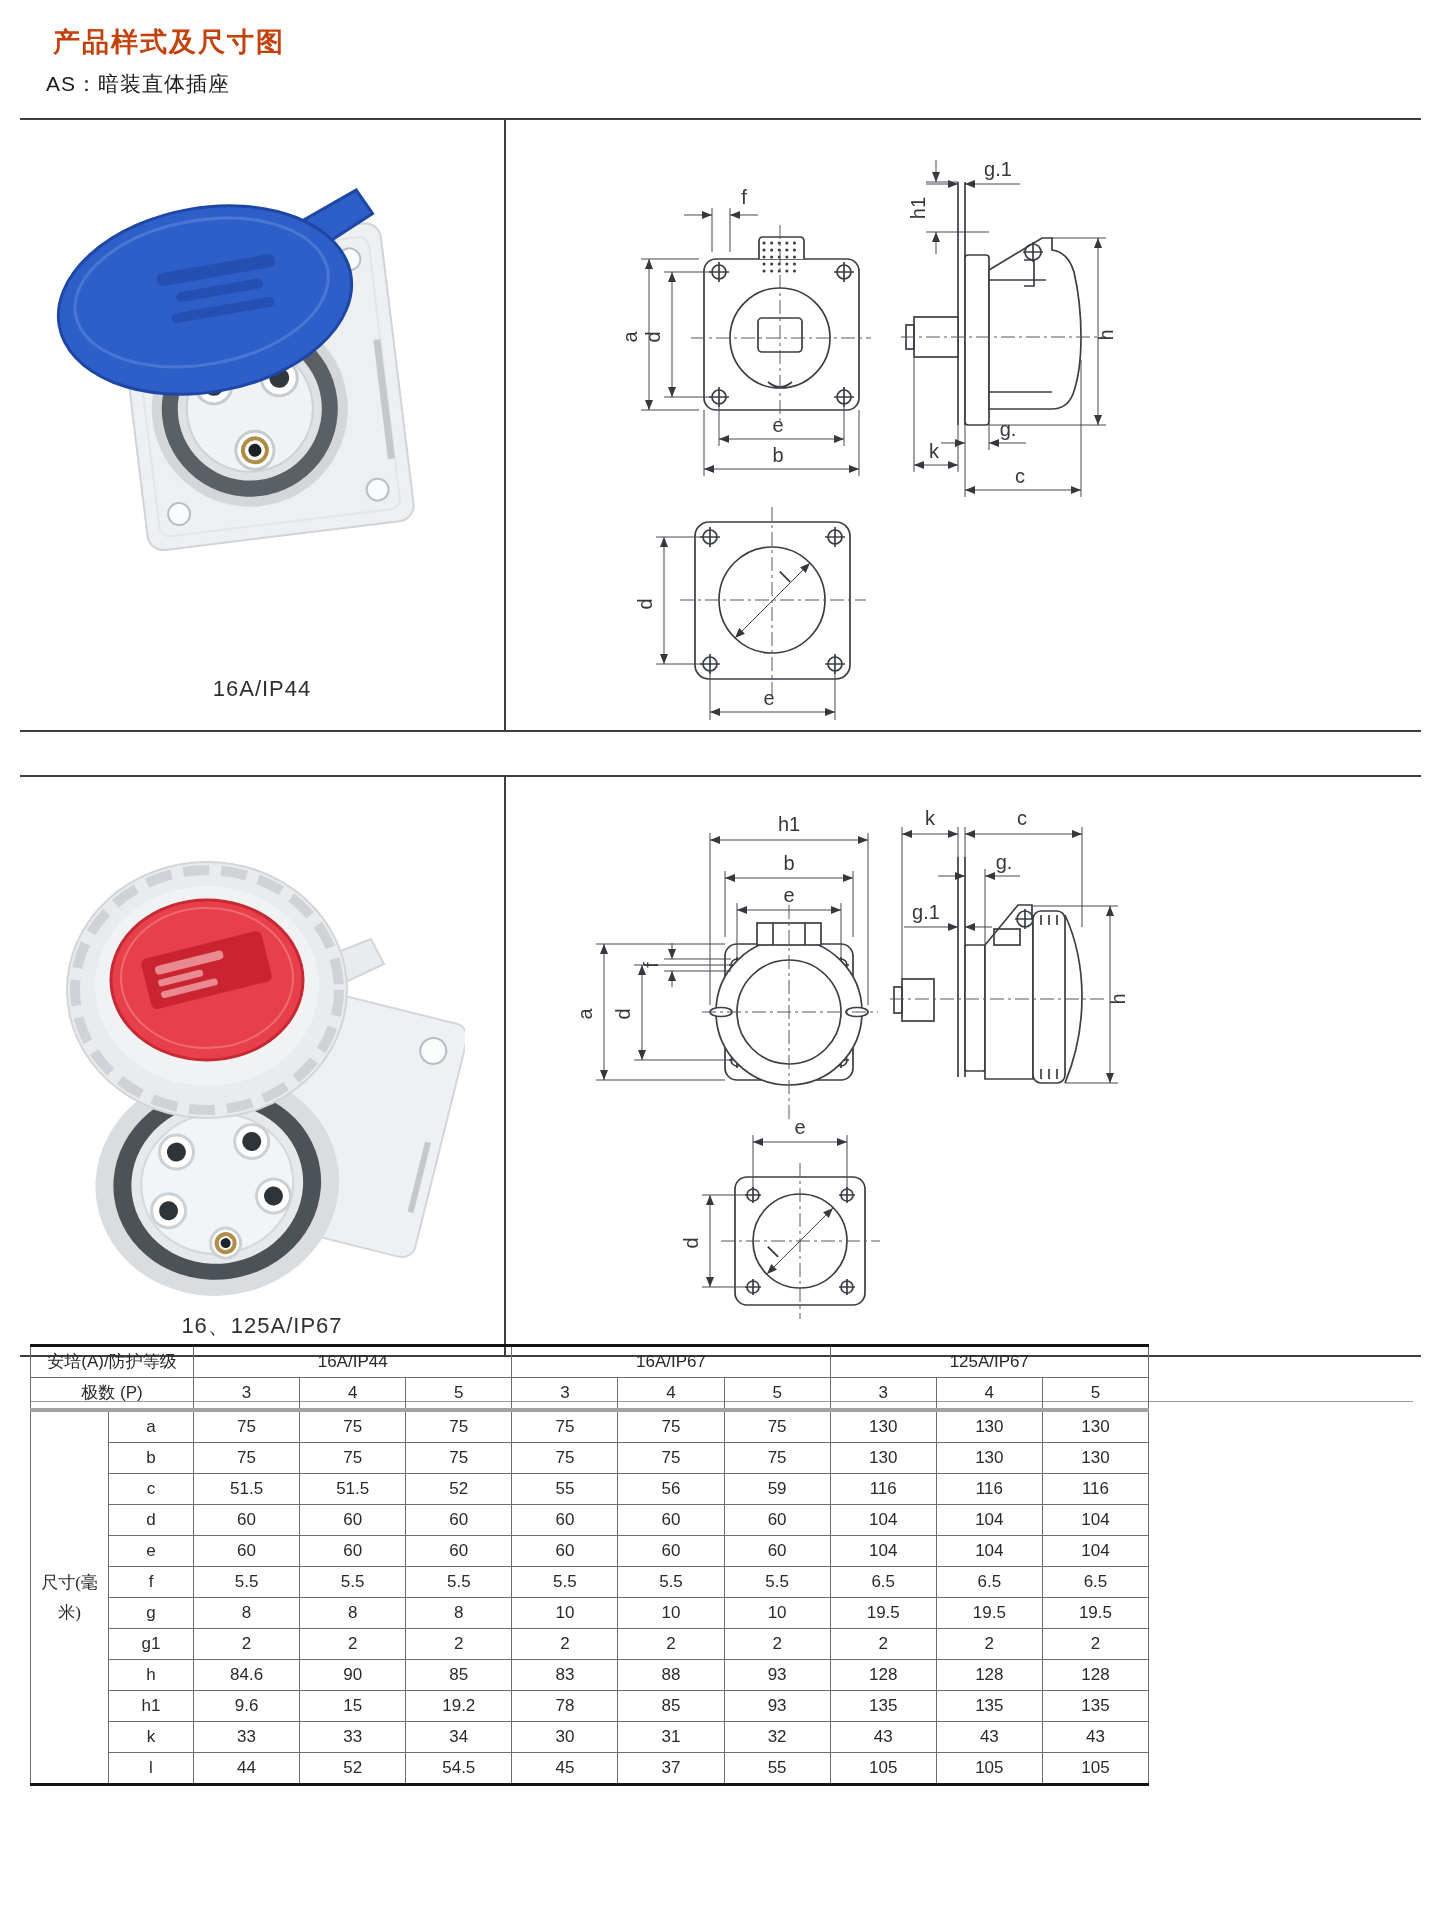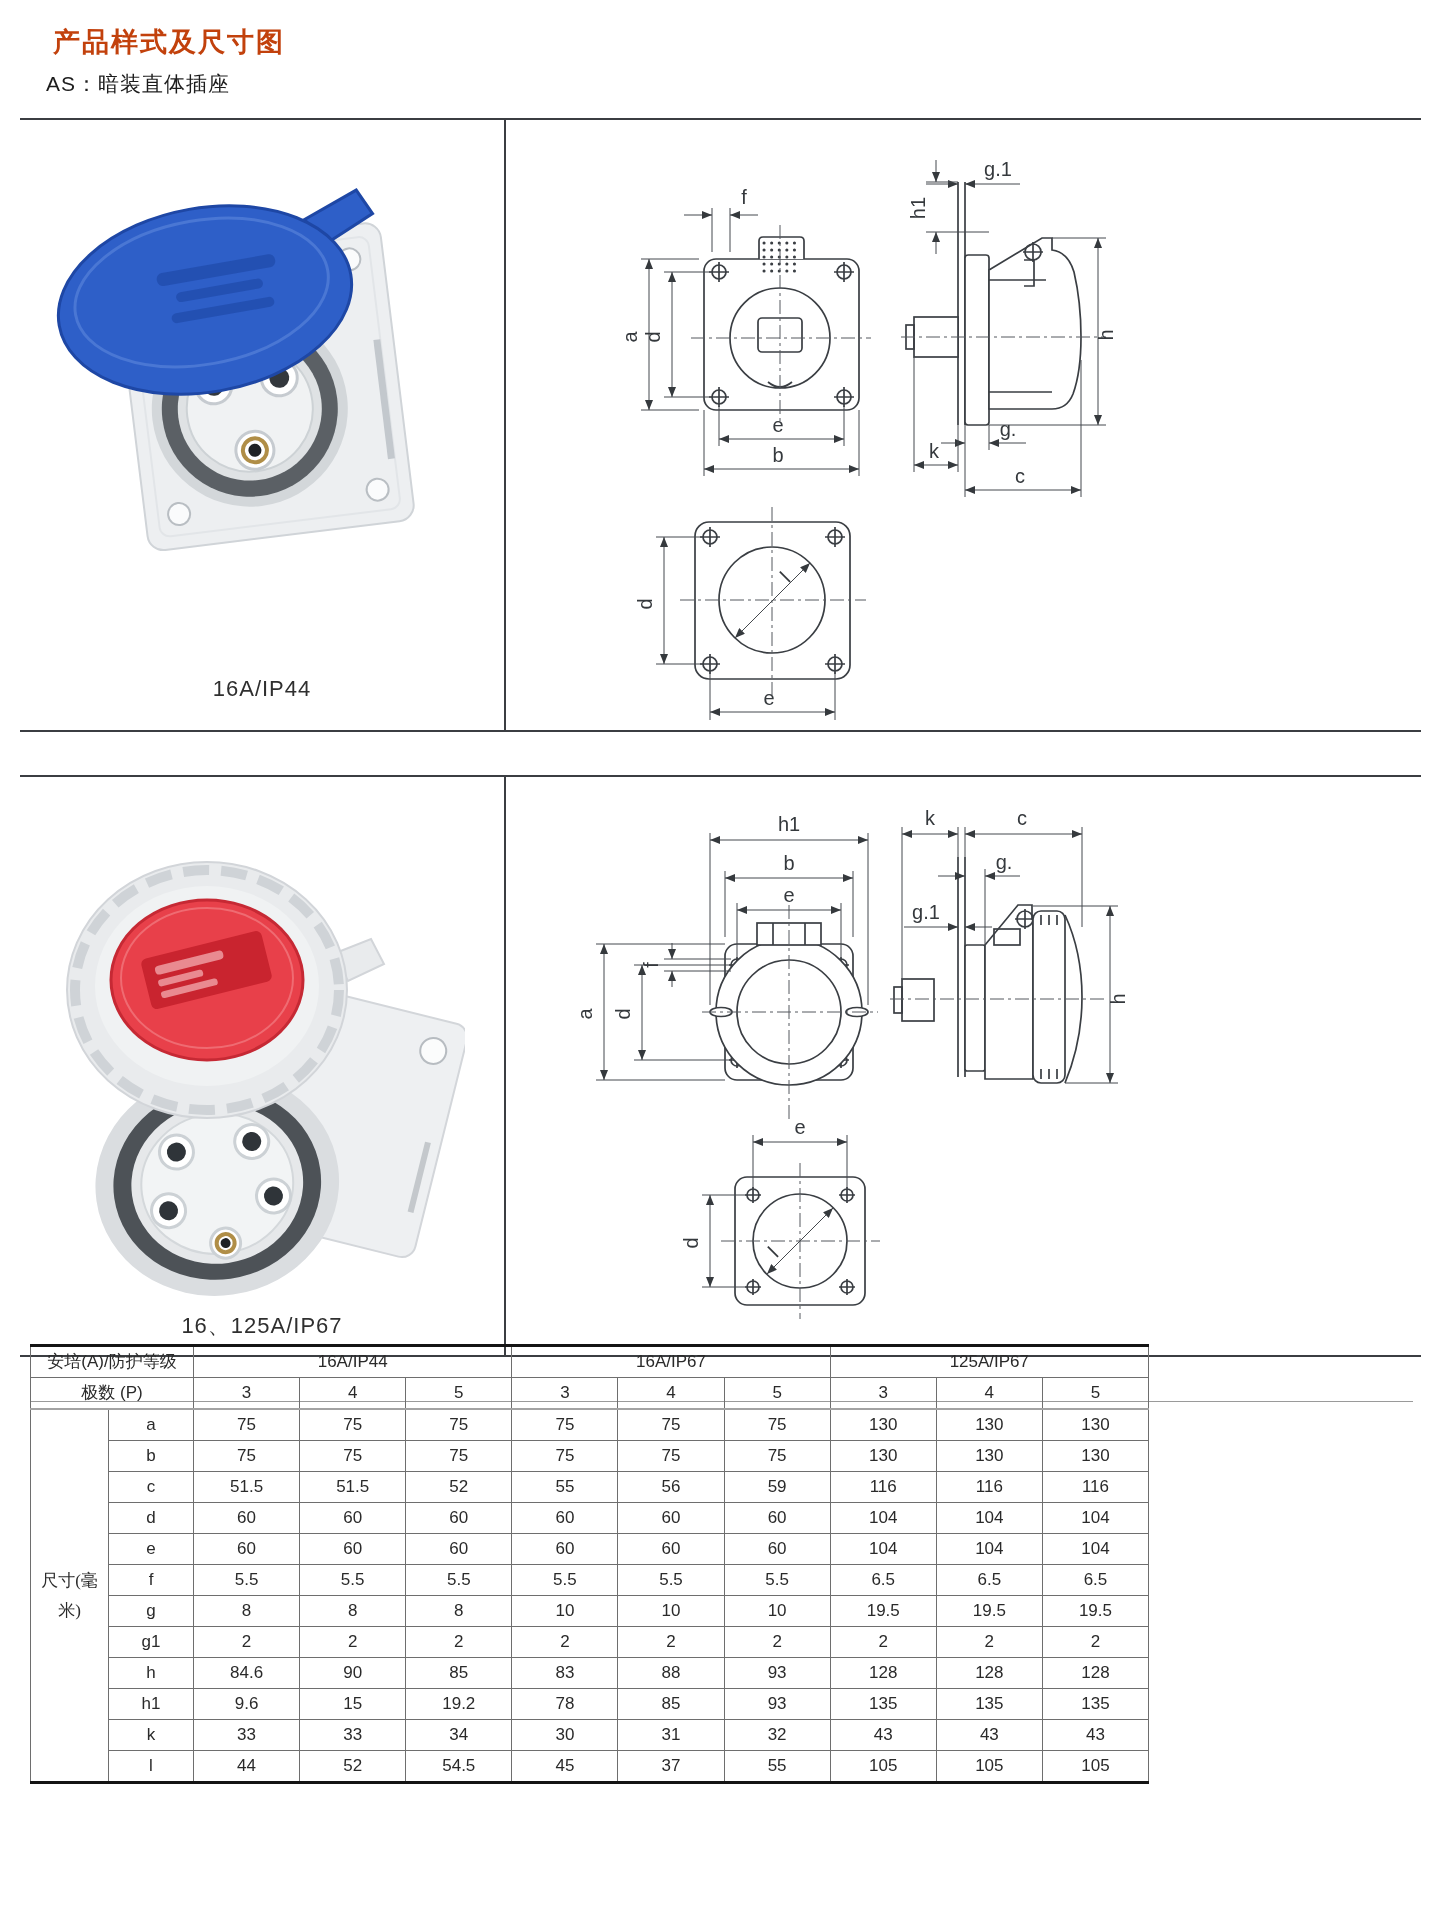--- a/index.html
+++ b/index.html
@@ -28,21 +28,21 @@
   .dots{stroke:#3a3e43;stroke-width:3;stroke-linecap:round;stroke-dasharray:0.1 7.5;fill:none;}
   .dlab{font-size:20px;fill:#35393d;}
 
   
   .thin-rule{position:absolute;left:30px;top:1401px;width:1383px;border-top:1px solid #9a9a9a;}
   .spec-table{position:absolute;left:30px;top:1344px;width:1119px;border-collapse:collapse;table-layout:fixed;
               border-top:3px solid #141414;border-bottom:3px solid #141414;}
   .spec-table td{border:1px solid #6e6e6e;text-align:center;vertical-align:middle;
                  font-size:17px;color:#2a2a2a;padding:0;height:30px;line-height:30px;overflow:hidden;}
   .spec-table thead td{height:30px;}
-  .spec-table thead tr.poles-row td{border-bottom:2px solid #a3a3a3;}
+  .spec-table thead tr.poles-row td{border-bottom:4px solid #a3a3a3;}
   .unit-cell{font-size:17px;color:#2a2a2a;font-family:Liberation Serif, serif;}
 </style>
 </head>
 <body>
 
 <div id="page">
 
   <div class="doc-title">产品样式及尺寸图</div>
   <div class="doc-subtitle">AS：暗装直体插座</div>
 

